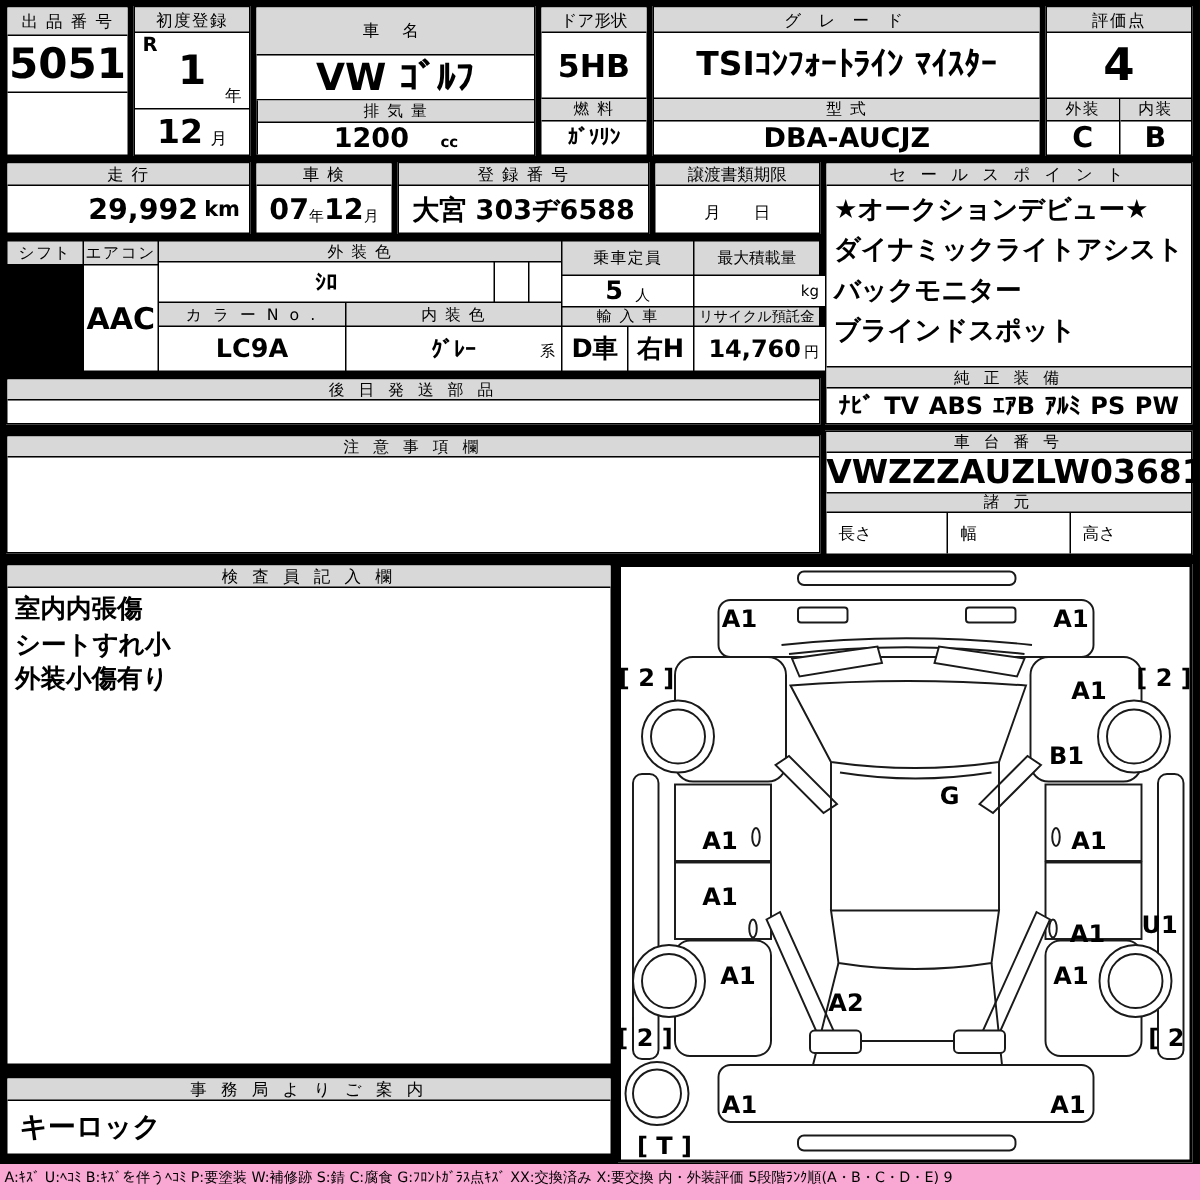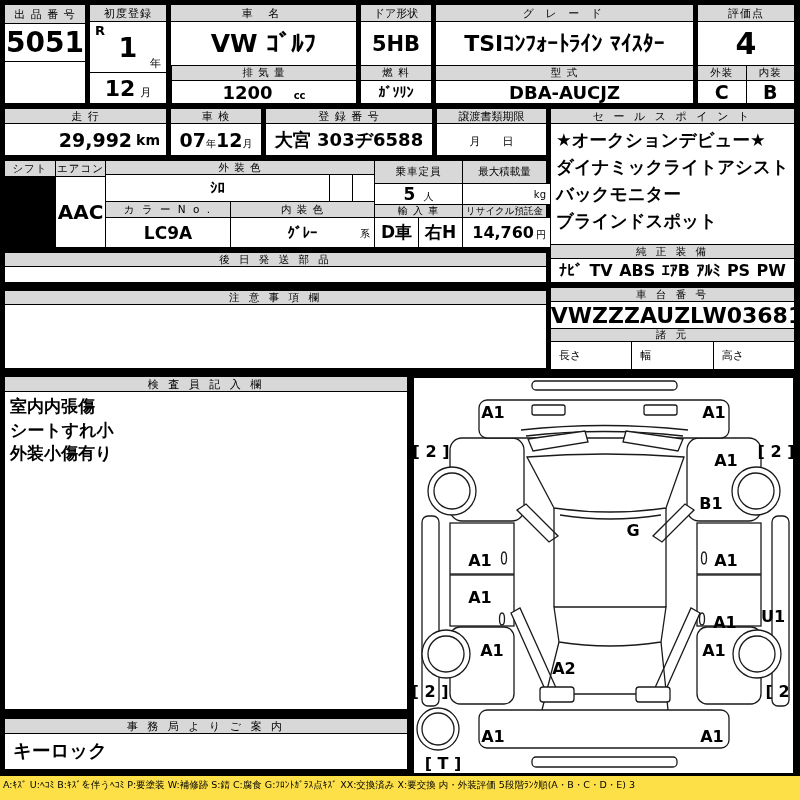--- a/index.html
+++ b/index.html
@@ -1,16 +1,16 @@
 <!DOCTYPE html>
 <html><head>
 <meta charset="utf-8">
 <style>
   html,body{margin:0;padding:0;background:#fff;}
-  .sheet{position:relative;width:800px;height:800px;background:#fde047;overflow:hidden;
+  .sheet{position:relative;width:800px;height:800px;background:#f9a8d4;overflow:hidden;
          font-family:"DejaVu Sans","Liberation Sans",sans-serif;color:#000;}
   .ink{position:absolute;left:0;top:0;width:800px;height:776px;background:#000;}
   .blk{position:absolute;background:#fff;border:1px solid #000;box-sizing:border-box;
        display:flex;flex-direction:column;}
   .blk *{box-sizing:border-box;}
   .hd{background:#d8d8d8;border-bottom:1px solid #000;font-size:11px;letter-spacing:1px;
       display:flex;align-items:center;justify-content:center;flex:0 0 auto;white-space:nowrap;}
   .hd2{background:#d8d8d8;border-bottom:1px solid #000;font-size:10.5px;letter-spacing:1px;
       display:flex;align-items:center;justify-content:center;flex:0 0 auto;white-space:nowrap;}
   .bt{border-top:1px solid #000;}
@@ -52,21 +52,21 @@
       <span>1</span>
       <span style="position:absolute;right:5px;bottom:1px;font-size:11px;font-weight:normal">年</span>
     </div>
     <div class="vc grow" style="font-size:22px;position:relative">
       <span>12</span>
       <span style="font-size:11px;font-weight:normal;margin-left:5px;margin-top:8px">月</span>
     </div>
   </div>
 
   <div class="blk" style="left:170px;top:4px;width:187px;height:100px">
-    <div class="hd" style="height:17px;letter-spacing:6px">車  名</div>
+    <div class="hd" style="height:32px;letter-spacing:6px">車  名</div>
     <div class="vc" style="height:44px;font-size:25px;border-bottom:1px solid #000">VW ｺﾞﾙﾌ</div>
     <div class="row">
       <div class="col bl">
         <div class="hd2" style="height:15px">排 気 量</div>
         <div class="vc grow" style="font-size:18px">
           <span>1200</span>
           <span class="unit" style="font-size:10px;margin-left:21px;margin-top:6px">cc</span>
         </div>
       </div>
     </div>
@@ -305,14 +305,14 @@
           <text x="150" y="296">A2</text>
           <text x="16" y="319">[ 2 ]</text>
           <text x="370" y="319">[ 2 ]</text>
           <text x="79" y="364">A1</text>
           <text x="298" y="364">A1</text>
           <text x="29" y="391">[ T ]</text>
         </g>
     </svg>
   </div>
 
-  <div class="legend">A:ｷｽﾞ U:ﾍｺﾐ B:ｷｽﾞを伴うﾍｺﾐ P:要塗装 W:補修跡 S:錆 C:腐食 G:ﾌﾛﾝﾄｶﾞﾗｽ点ｷｽﾞ XX:交換済み X:要交換  内・外装評価 5段階ﾗﾝｸ順(A・B・C・D・E) 3</div>
+  <div class="legend">A:ｷｽﾞ U:ﾍｺﾐ B:ｷｽﾞを伴うﾍｺﾐ P:要塗装 W:補修跡 S:錆 C:腐食 G:ﾌﾛﾝﾄｶﾞﾗｽ点ｷｽﾞ XX:交換済み X:要交換  内・外装評価 5段階ﾗﾝｸ順(A・B・C・D・E) 9</div>
 </div>
 
 </body></html>

